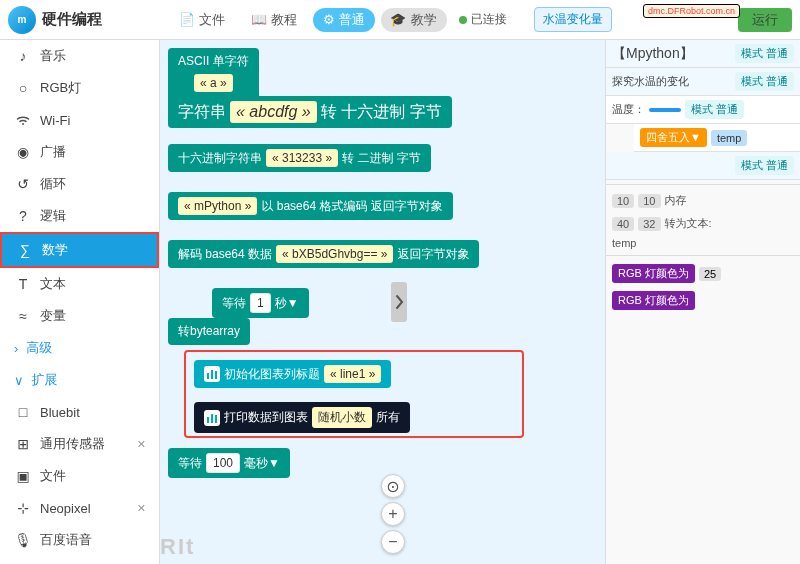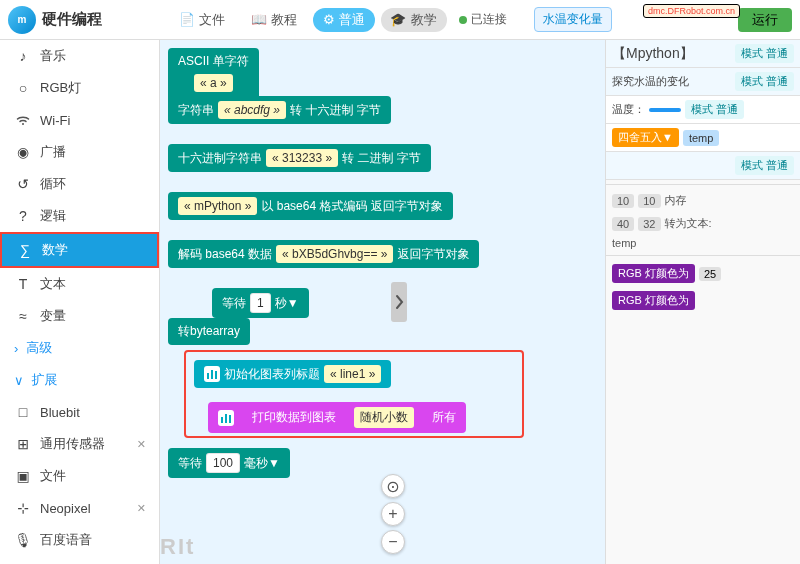--- a/index.html
+++ b/index.html
@@ -96,21 +96,21 @@
       border: 1px solid #90caf9;
       border-radius: 4px;
       padding: 3px 8px;
       font-size: 12px;
       color: #0288d1;
       cursor: pointer;
       margin-left: 21px;
     }
     .run-btn {
       background: #4caf50;
-      color: #000000;
+      color: #404040;
       border: none;
       border-radius: 4px;
       padding: 3px 14px;
       font-size: 13px;
       cursor: pointer;
       margin-left: auto;
     }
     .df-badge {
       position: absolute;
       right: 60px;
@@ -409,21 +409,21 @@
 
   <div class="workspace">
     <div class="blocks-area">
 
       <div style="position:absolute;top:8px;left:8px;display:flex;align-items:center;gap:4px;background:#009688;border-radius:4px;padding:5px 10px;color:white;font-size:12px;flex-direction:column;">
         <span>ASCII 单字符</span>
         <span style="background:#fff9c4;color:#333;border-radius:3px;padding:2px 6px;">« a »</span>
         <span>转 整型</span>
       </div>
 
-      <div style="position:absolute;top:56px;left:8px;display:flex;align-items:center;gap:4px;background:#009688;border-radius:4px;padding:5px 10px;color:white;font-size:12px;">
+      <div style="position:absolute;top:56px;left:8px;display:flex;align-items:center;gap:4px;background:#009688;border-radius:4px;padding:5px 10px;color:white;font-size:16px;">
         <span>字符串</span>
         <span style="background:#fff9c4;color:#333;border-radius:3px;padding:2px 6px;font-style:italic;">« abcdfg »</span>
         <span>转 十六进制 字节</span>
       </div>
 
       <div style="position:absolute;top:104px;left:8px;display:flex;align-items:center;gap:4px;background:#009688;border-radius:4px;padding:5px 10px;color:white;font-size:12px;">
         <span>十六进制字符串</span>
         <span style="background:#fff9c4;color:#333;border-radius:3px;padding:2px 6px;">« 313233 »</span>
         <span>转 二进制 字节</span>
       </div>
@@ -456,21 +456,21 @@
           <svg width="12" height="12" viewBox="0 0 12 12" fill="none">
             <rect x="1" y="5" width="2" height="6" fill="#00acc1"></rect>
             <rect x="5" y="2" width="2" height="9" fill="#00acc1"></rect>
             <rect x="9" y="3" width="2" height="8" fill="#00acc1"></rect>
           </svg>
         </span>
         <span>初始化图表列标题</span>
         <span style="background:#fff9c4;color:#333;border-radius:3px;padding:2px 6px;">« line1 »</span>
       </div>
 
-      <div style="position:absolute;top:362px;left:48px;display:flex;align-items:center;gap:18px;background:#d946ef;border-radius:4px;padding:5px 10px;color:white;font-size:12px;">
+      <div style="position:absolute;top:362px;left:34px;display:flex;align-items:center;gap:4px;background:#0f172a;border-radius:4px;padding:5px 10px;color:white;font-size:12px;">
         <span style="width:16px;height:16px;background:#fff;border-radius:3px;display:inline-flex;align-items:center;justify-content:center;">
           <svg width="12" height="12" viewBox="0 0 12 12" fill="none">
             <rect x="1" y="5" width="2" height="6" fill="#00acc1"></rect>
             <rect x="5" y="2" width="2" height="9" fill="#00acc1"></rect>
             <rect x="9" y="3" width="2" height="8" fill="#00acc1"></rect>
           </svg>
         </span>
         <span>打印数据到图表</span>
         <span style="background:#fff9c4;color:#333;border-radius:3px;padding:2px 6px;">随机小数</span>
         <span>所有</span>
@@ -516,21 +516,21 @@
       <span style="color:#444;font-size:11px;">探究水温的变化</span>
       <span class="rp-mode-tag">模式 普通</span>
     </div>
 
     <div style="padding:4px 6px;display:flex;align-items:center;gap:4px;background:#fff;border-bottom:1px solid #e0e0e0;">
       <span style="color:#444;font-size:11px;">温度：</span>
       <span style="background:#2196f3;color:white;border-radius:3px;padding:2px 16px;font-size:11px;"></span>
       <span class="rp-mode-tag">模式 普通</span>
     </div>
 
-    <div style="padding:4px 6px;display:flex;align-items:center;gap:4px;background:#fff;border-bottom:1px solid #e0e0e0;">
+    <div style="padding:4px 6px;display:flex;align-items:center;gap:4px;background:#fff;border-bottom:1px solid #e0e0e0;margin-left:28px;">
       <span style="background:#ff9800;color:white;border-radius:3px;padding:2px 6px;font-size:11px;">四舍五入▼</span>
       <span style="background:#bbdefb;color:#333;border-radius:3px;padding:2px 6px;font-size:11px;">temp</span>
     </div>
 
     <div style="padding:4px 6px;display:flex;align-items:center;justify-content:flex-end;background:#f0f9ff;border-bottom:1px solid #e0e0e0;">
       <span class="rp-mode-tag">模式 普通</span>
     </div>
 
     <div class="rp-divider"></div>
 

